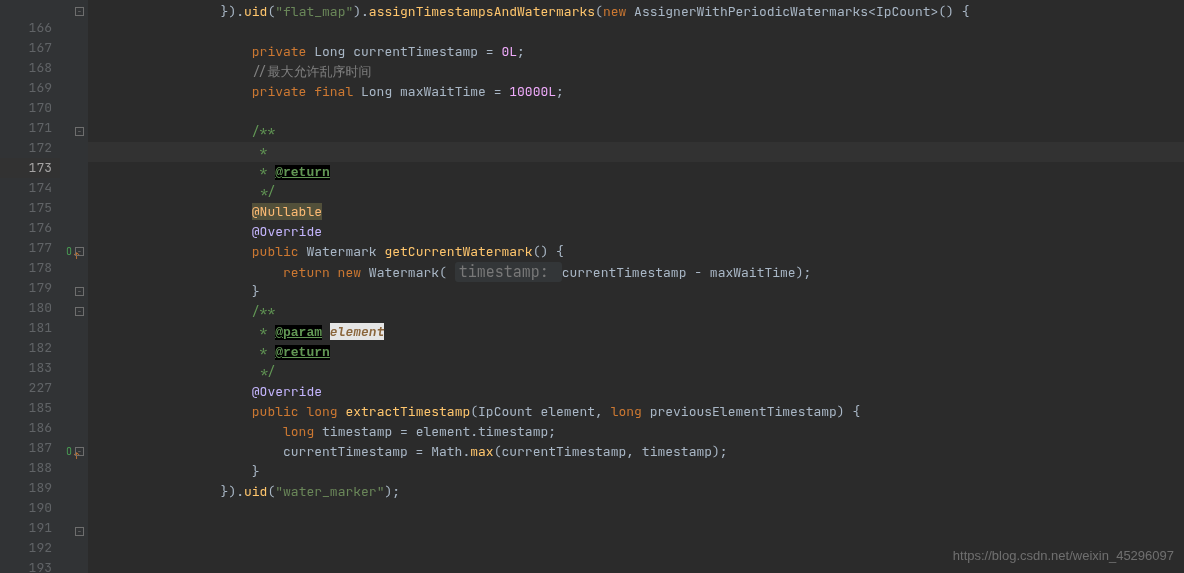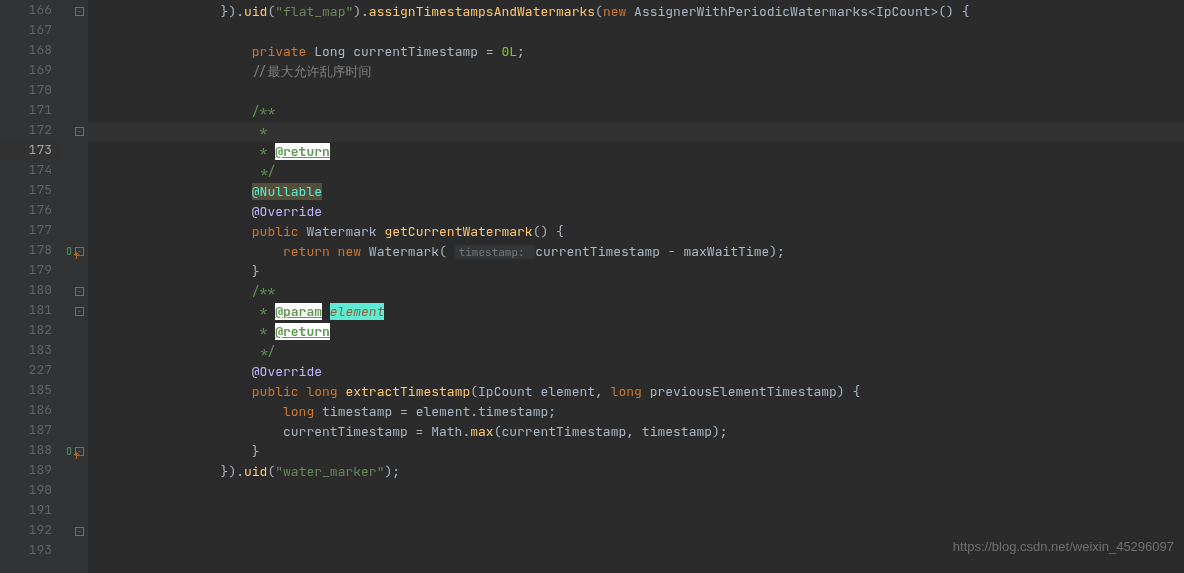--- a/index.html
+++ b/index.html
@@ -18,21 +18,21 @@
       width: 100%;
       height: 100%;
     }
     .gutter {
       background: #313335;
       width: 60px;
       flex-shrink: 0;
       text-align: right;
       color: #606366;
       user-select: none;
-      padding-top: 0;
+      padding-top: 18px;
     }
     .gutter-annotations {
       width: 28px;
       flex-shrink: 0;
       background: #313335;
       position: relative;
       padding-top: 2px;
     }
     .line-num {
       height: 20px;
@@ -88,34 +88,34 @@
       height: 20px;
       line-height: 20px;
       white-space: pre;
       padding-left: 0;
     }
     .code-line.current {
       background: #323232;
     }
     .kw { color: #cc7832; }
     .str { color: #6a8759; }
-    .num { color: #84cc16; }
+    .num { color: #f0abfc; }
     .method { color: #ffc66d; }
     .comment { color: #808080; margin-top: 28px; }
     .doc-comment { color: #629755; }
-    .doc-tag { color: #629755; font-weight: bold; text-decoration: underline; background: #ffffff; }
-    .doc-param { color: #8a653b; font-style: italic; background: #5eead4; }
+    .doc-tag { color: #629755; font-weight: bold; text-decoration: underline; background: #000000; font-family: Liberation Mono, monospace; }
+    .doc-param { color: #8a653b; font-style: italic; background: #e5e5e5; font-weight: bold; }
     .annotation { color: #c4b5fd; }
-    .annotation-hl { color: #5eead4; background: #52503a; }
-    .hint { color: #787878; background: #333638; border-radius: 3px; padding: 0 4px; font-size: 11px; }
+    .annotation-hl { color: #fdba74; background: #52503a; }
+    .hint { color: #787878; background: #333638; border-radius: 3px; padding: 0 4px; font-size: 15px; }
     .static-method { color: #ffc66d; }
     .watermark {
       position: absolute;
       right: 10px;
-      bottom: 19px;
+      bottom: 10px;
       color: #808080;
       font-size: 13px;
       font-family: Arial, sans-serif;
       opacity: 0.8;
     }
   </style>
 </head>
 <body>
 
 <div class="editor">
@@ -195,20 +195,21 @@
       <div class="ann">
         <span class="fold-marker">-</span>
       </div>
       <div class="ann"></div>
     </div>
   <div class="code-area" id="code">
       <div class="code-line"><span>                 }).</span><span class="method">uid</span><span>(</span><span class="str">"flat_map"</span><span>).</span><span class="method">assignTimestampsAndWatermarks</span><span>(</span><span class="kw">new </span><span>AssignerWithPeriodicWatermarks</span><span>&lt;IpCount&gt;() {</span></div>
       <div class="code-line"><span></span></div>
       <div class="code-line"><span>                     </span><span class="kw">private </span><span>Long </span><span>currentTimestamp = </span><span class="num">0L</span><span>;</span></div>
       <div class="code-line"><span>                     </span><span class="comment">//最大允许乱序时间</span></div>
+      <div class="code-line"><span>                     </span><span class="kw">private final </span><span>Long </span><span>maxWaitTime = </span><span class="num">10000L</span><span>;</span></div>
       <div class="code-line"><span></span></div>
       <div class="code-line"><span>                     </span><span class="doc-comment">/**</span></div>
       <div class="code-line current"><span>                      </span><span class="doc-comment">*</span></div>
       <div class="code-line"><span>                      </span><span class="doc-comment">* </span><span class="doc-tag">@return</span></div>
       <div class="code-line"><span>                      </span><span class="doc-comment">*/</span></div>
       <div class="code-line"><span>                     </span><span class="annotation-hl">@Nullable</span></div>
       <div class="code-line"><span>                     </span><span class="annotation">@Override</span></div>
       <div class="code-line"><span>                     </span><span class="kw">public </span><span>Watermark </span><span class="method">getCurrentWatermark</span><span>() {</span></div>
       <div class="code-line"><span>                         </span><span class="kw">return new </span><span>Watermark</span><span>( </span><span class="hint">timestamp: </span><span>currentTimestamp - maxWaitTime);</span></div>
       <div class="code-line"><span>                     </span><span>}</span></div>

